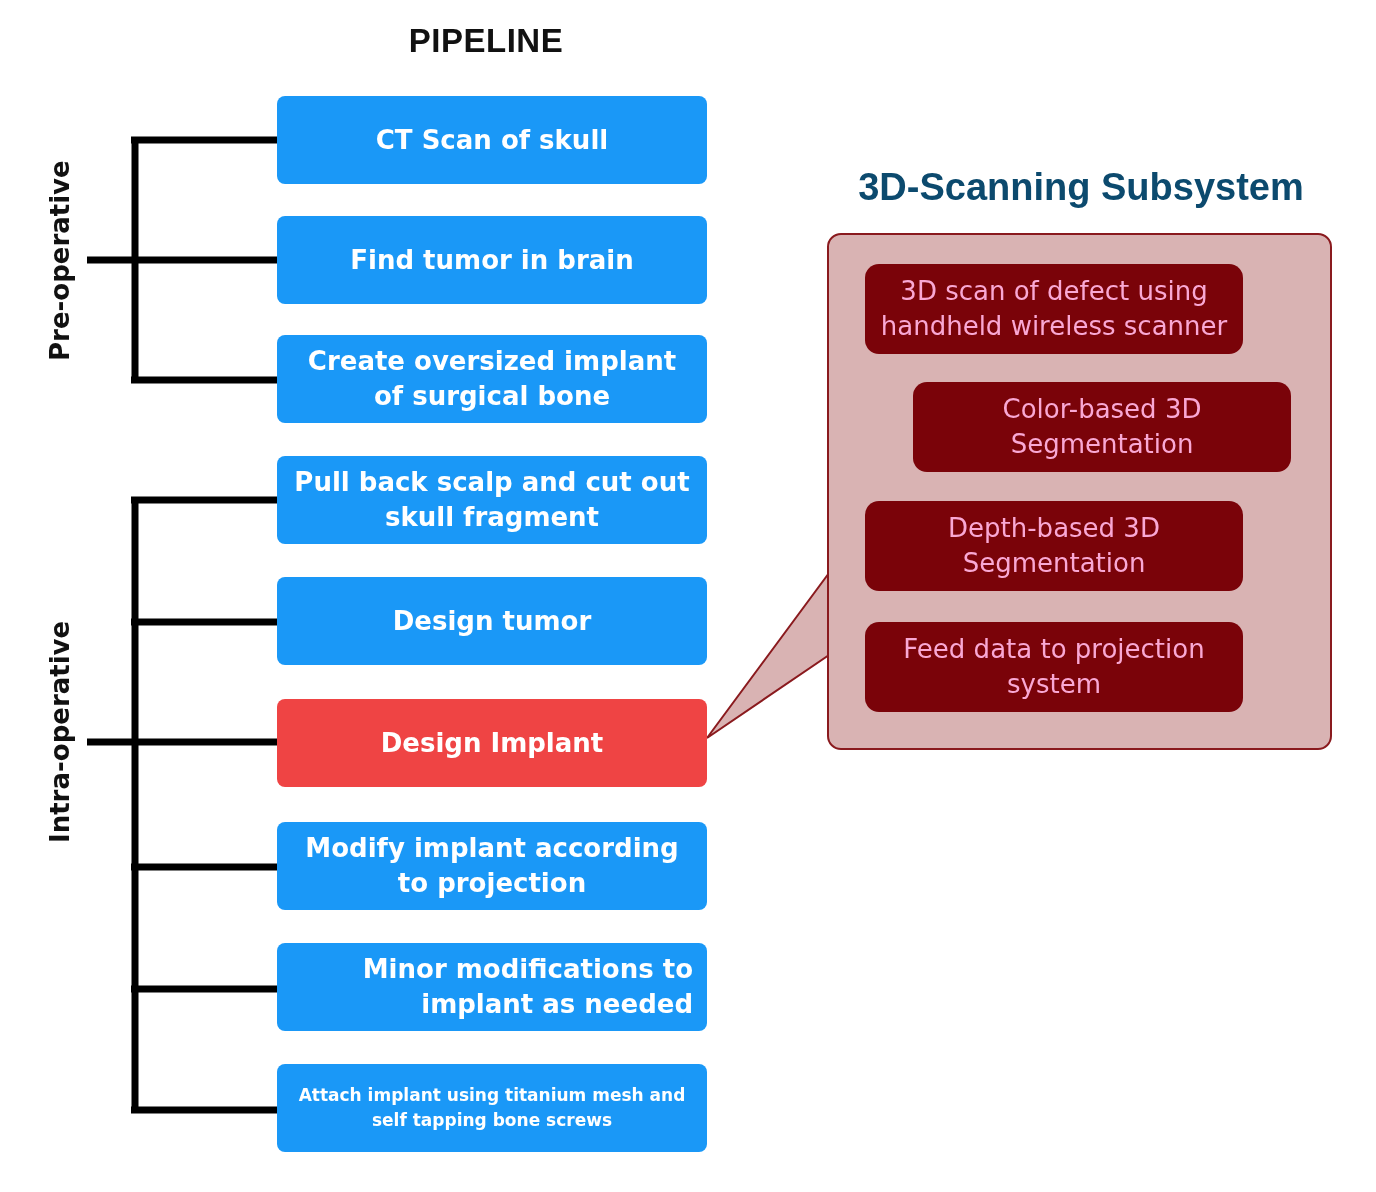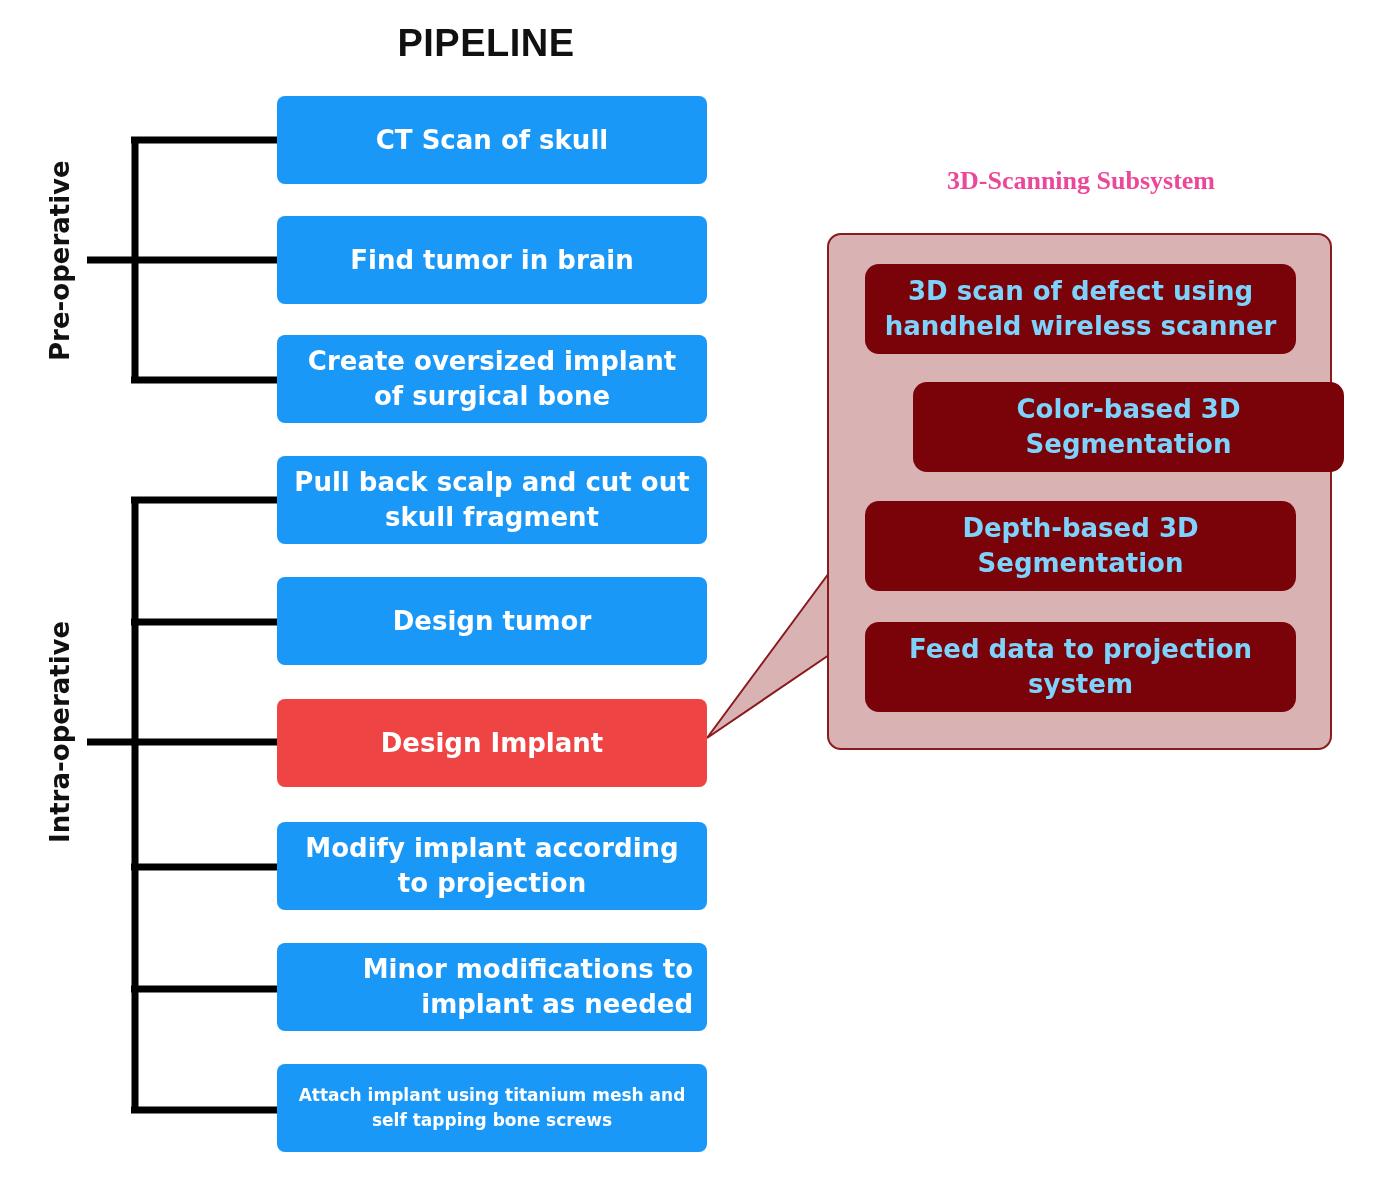--- a/index.html
+++ b/index.html
@@ -1,37 +1,37 @@
 <!DOCTYPE html>
 <html><head>
 <meta charset="utf-8">
 <style>
   html, body { margin: 0; padding: 0; background: #ffffff; }
   body { width: 1376px; height: 1192px; position: relative; overflow: hidden;
          font-family: "Liberation Sans", sans-serif; }
   .abs { position: absolute; }
   #pipeline-title { left: 276px; width: 420px; top: 22px; text-align: center;
-    font-size: 38px; font-weight: bold; color: #111; letter-spacing: 0.5px; }
+    font-size: 33px; font-weight: bold; color: #111; letter-spacing: 0.5px; }
   #subsystem-title { left: 828px; width: 506px; top: 166px; text-align: center;
-    font-size: 26px; font-weight: bold; color: #ec4899; font-family: Liberation Serif, serif; }
+    font-size: 38px; font-weight: bold; color: #0c4a6e; font-family: Liberation Sans, sans-serif; }
   .step { position: absolute; left: 277px; width: 430px; height: 88px;
     border-radius: 8px; background: #1a98f7; color: #fff;
     display: flex; align-items: center; justify-content: center; text-align: center;
     font-weight: bold; font-size: 26px; line-height: 35px; box-sizing: border-box; padding: 0 14px;
     font-family: "DejaVu Sans", sans-serif; }
   .step.small { font-size: 17px; line-height: 25px; }
   .step.highlight { background: #ef4444; }
   .phase-label { position: absolute; font-weight: bold; font-size: 26px; color: #111;
     transform: rotate(-90deg); transform-origin: center center; white-space: nowrap;
     font-family: "DejaVu Sans", sans-serif; }
   #subsystem-box { left: 827px; top: 233px; width: 505px; height: 517px;
     background: #d9b3b3; border: 2px solid #8a1a1e; border-radius: 14px; box-sizing: border-box; }
-  .sub-step { position: absolute; left: 865px; width: 431px; height: 90px; border-radius: 14px;
-    background: #7a0309; color: #7dd3fc; display: flex; align-items: center; justify-content: center;
-    text-align: center; font-weight: bold; font-size: 26px; line-height: 35px; padding: 0 10px;
+  .sub-step { position: absolute; left: 865px; width: 378px; height: 90px; border-radius: 14px;
+    background: #7a0309; color: #f9a8d4; display: flex; align-items: center; justify-content: center;
+    text-align: center; font-weight: normal; font-size: 26px; line-height: 35px; padding: 0 10px;
     box-sizing: border-box; font-family: "DejaVu Sans", sans-serif; }
   svg#connectors { position: absolute; left: 0; top: 0; }
 </style>
 </head>
 <body>
 
 <div id="pipeline-title" class="abs">PIPELINE</div>
 <div id="subsystem-title" class="abs">3D-Scanning Subsystem</div>
 
 <svg id="connectors" width="1376" height="1192">

